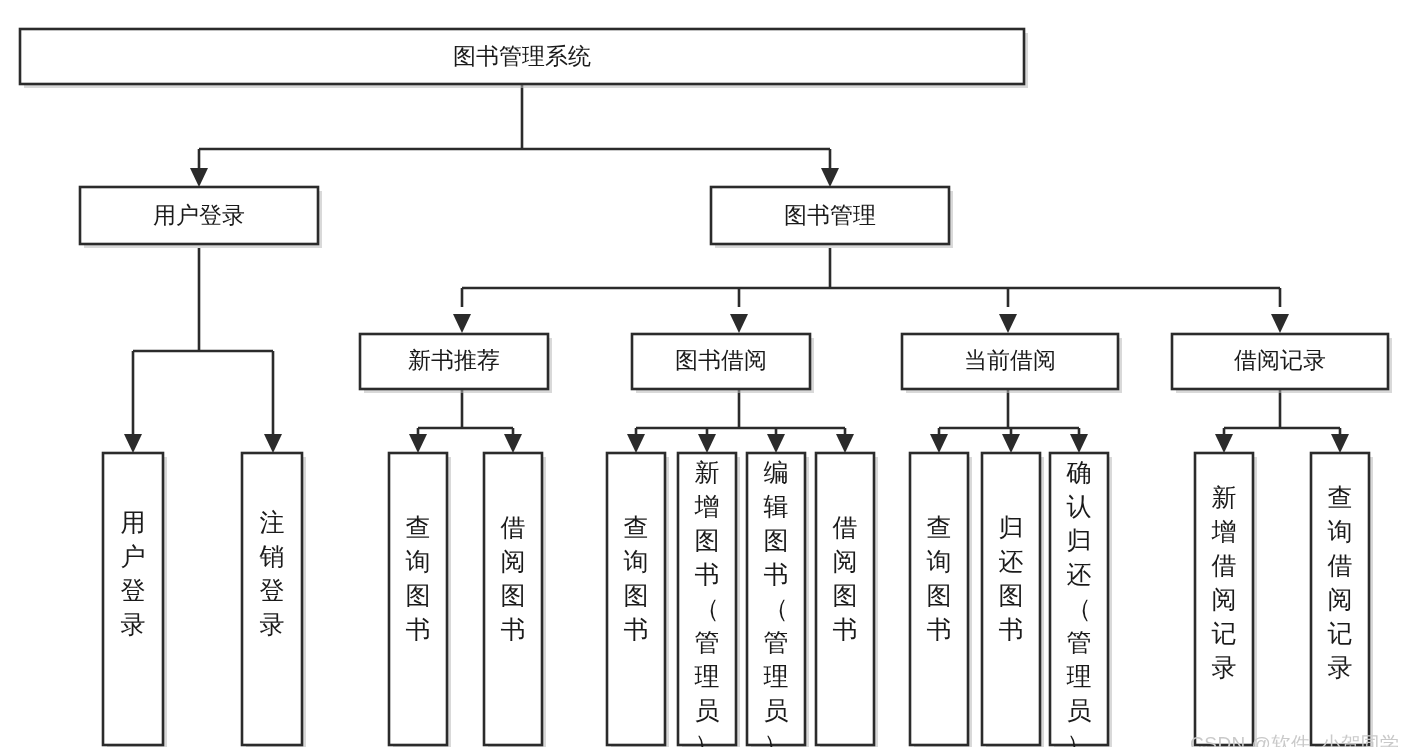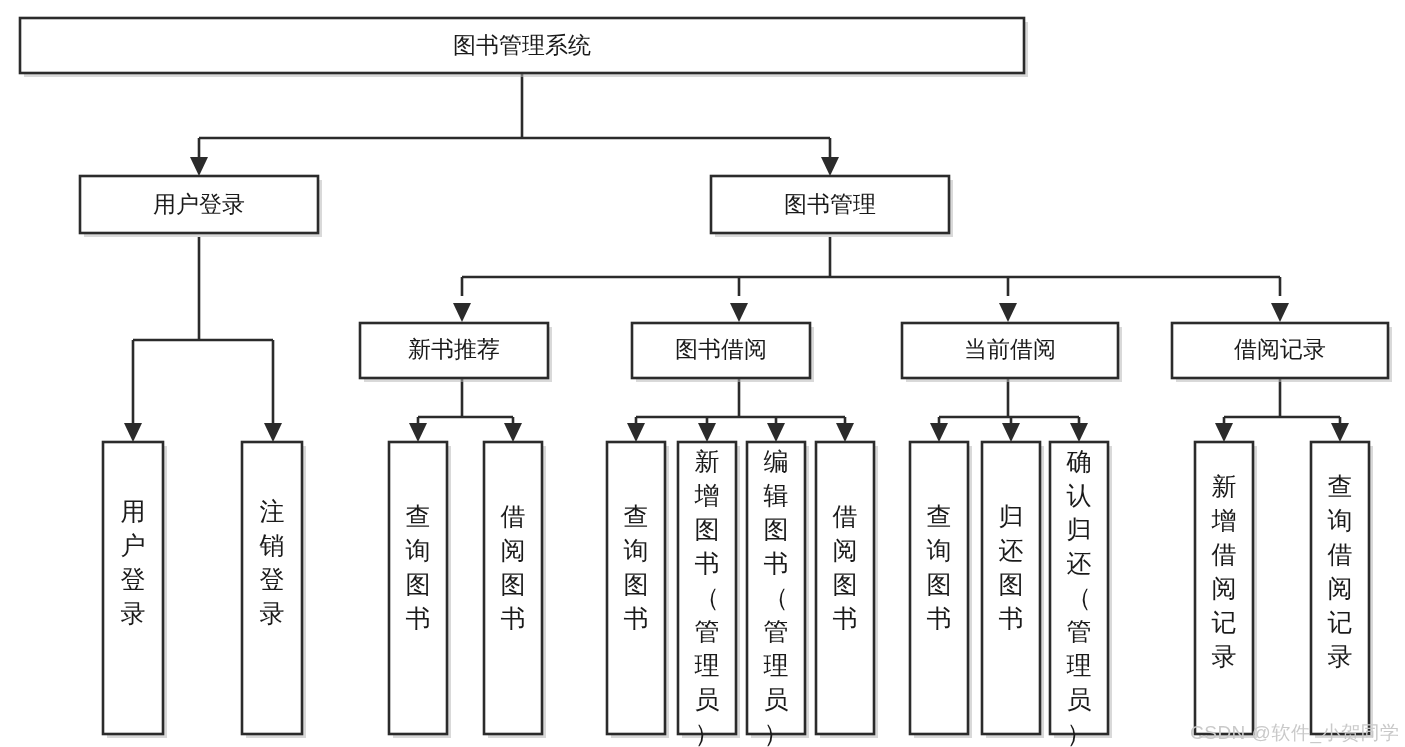--- a/index.html
+++ b/index.html
@@ -9,21 +9,21 @@
   }
   body {
     width: 1405px;
     height: 747px;
     font-family: "Liberation Sans", "DejaVu Sans", sans-serif;
     position: relative;
     overflow: hidden;
   }
   #diagram-root {
     position: absolute;
-    left: 0; top: 5px;
+    left: 0; top: 16px;
     width: 1405px;
     height: 649px;
   }
   svg.canvas {
     display: block;
     width: 1405px;
     height: 747px;
   }
   .node-rect {
     fill: #ffffff;

